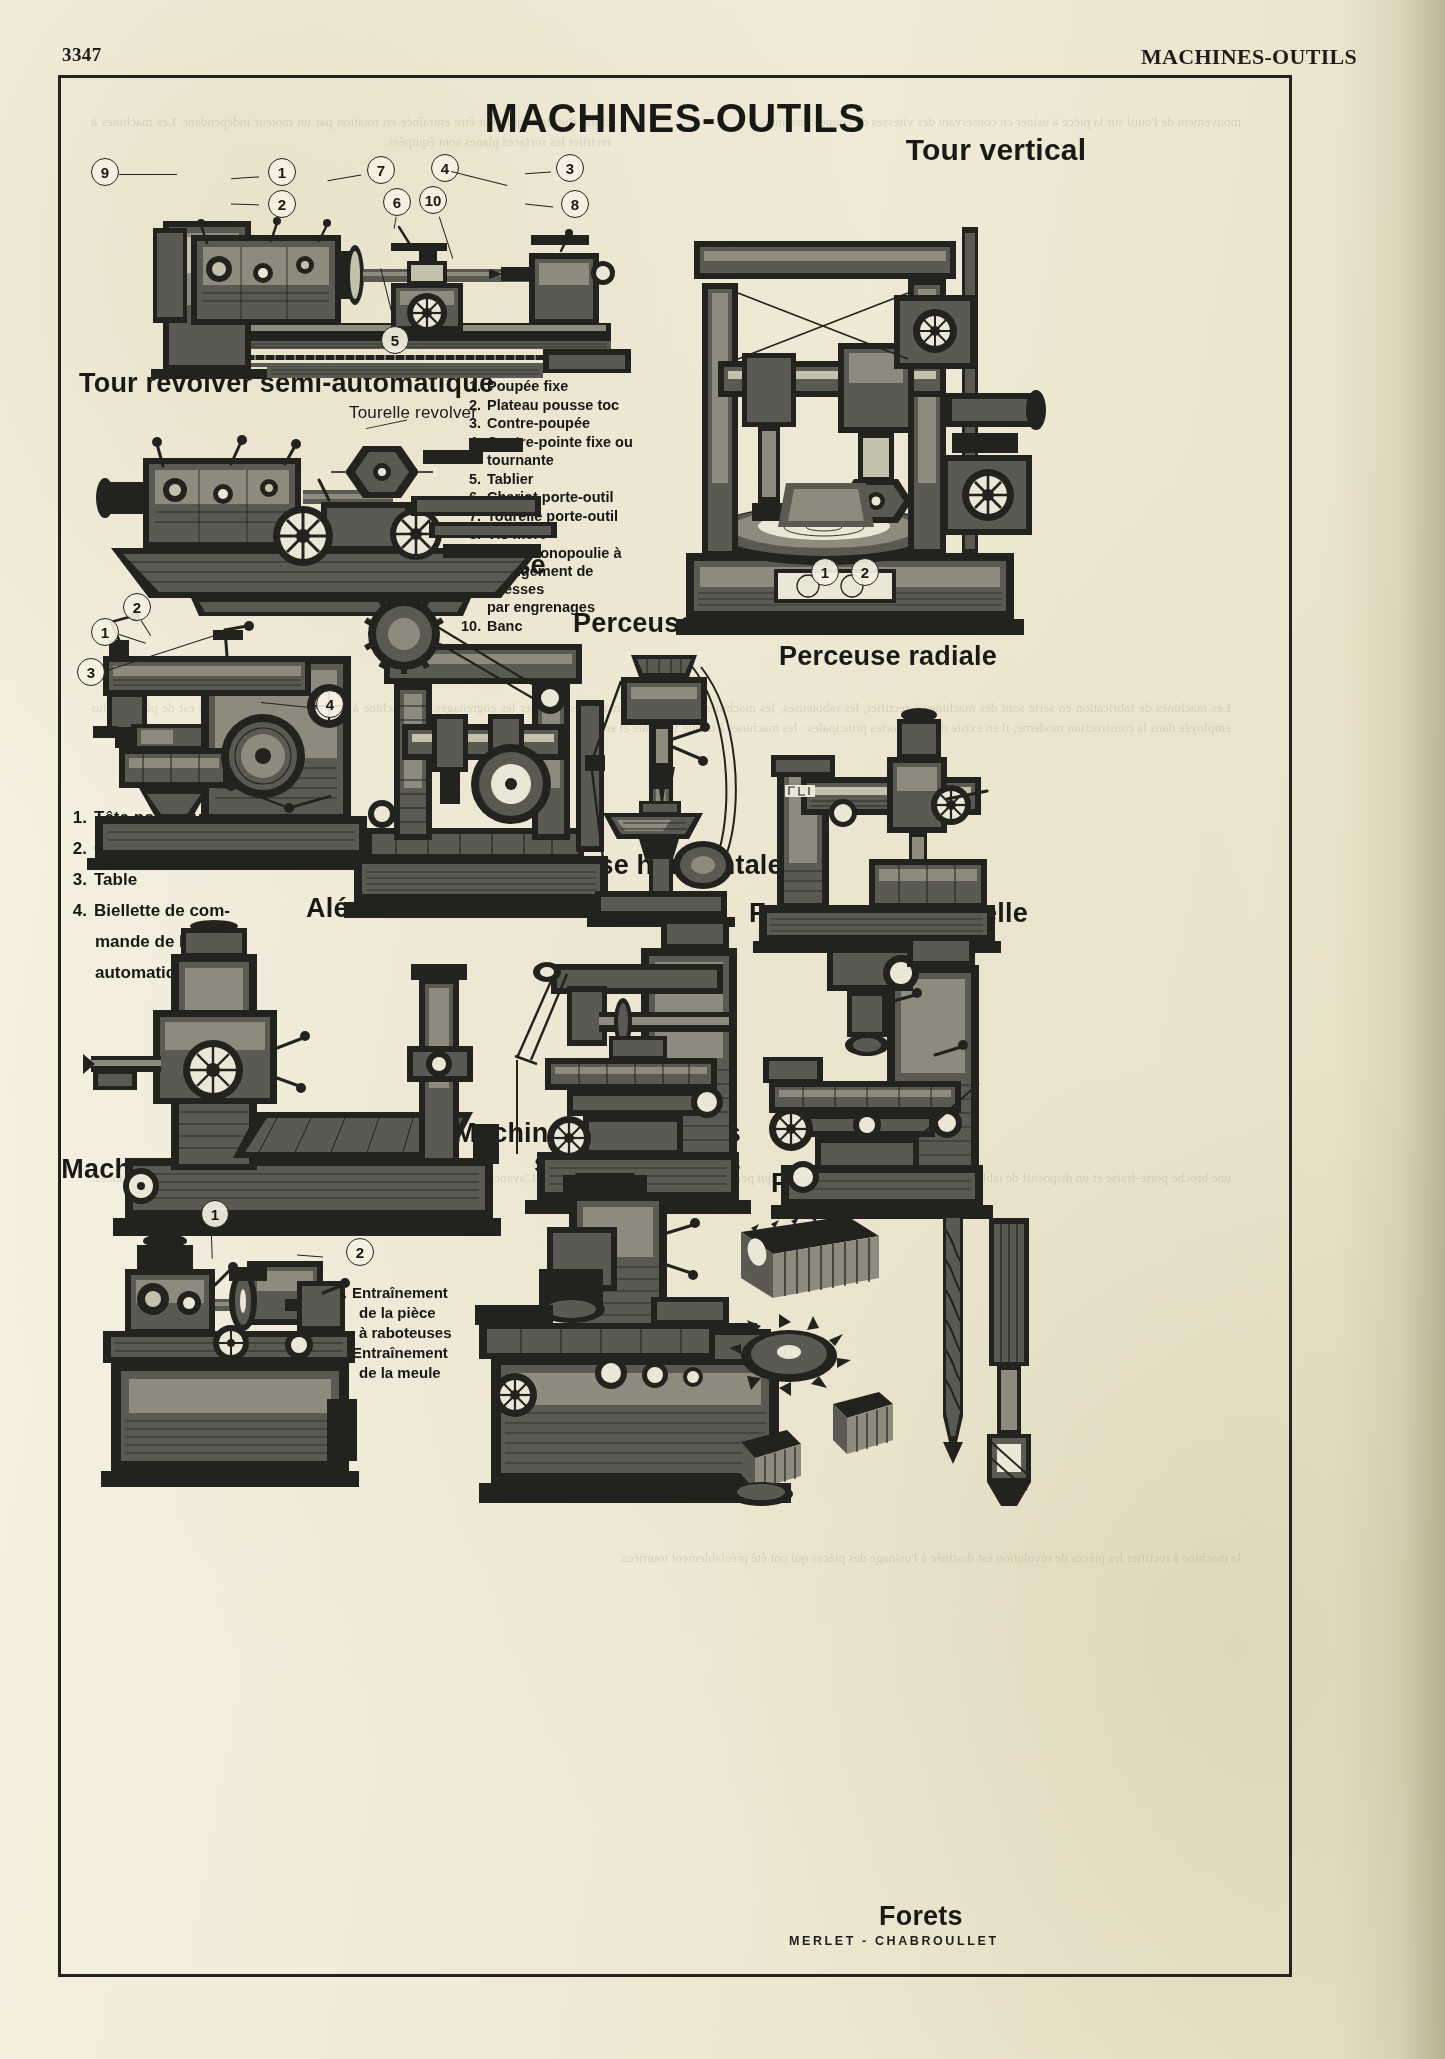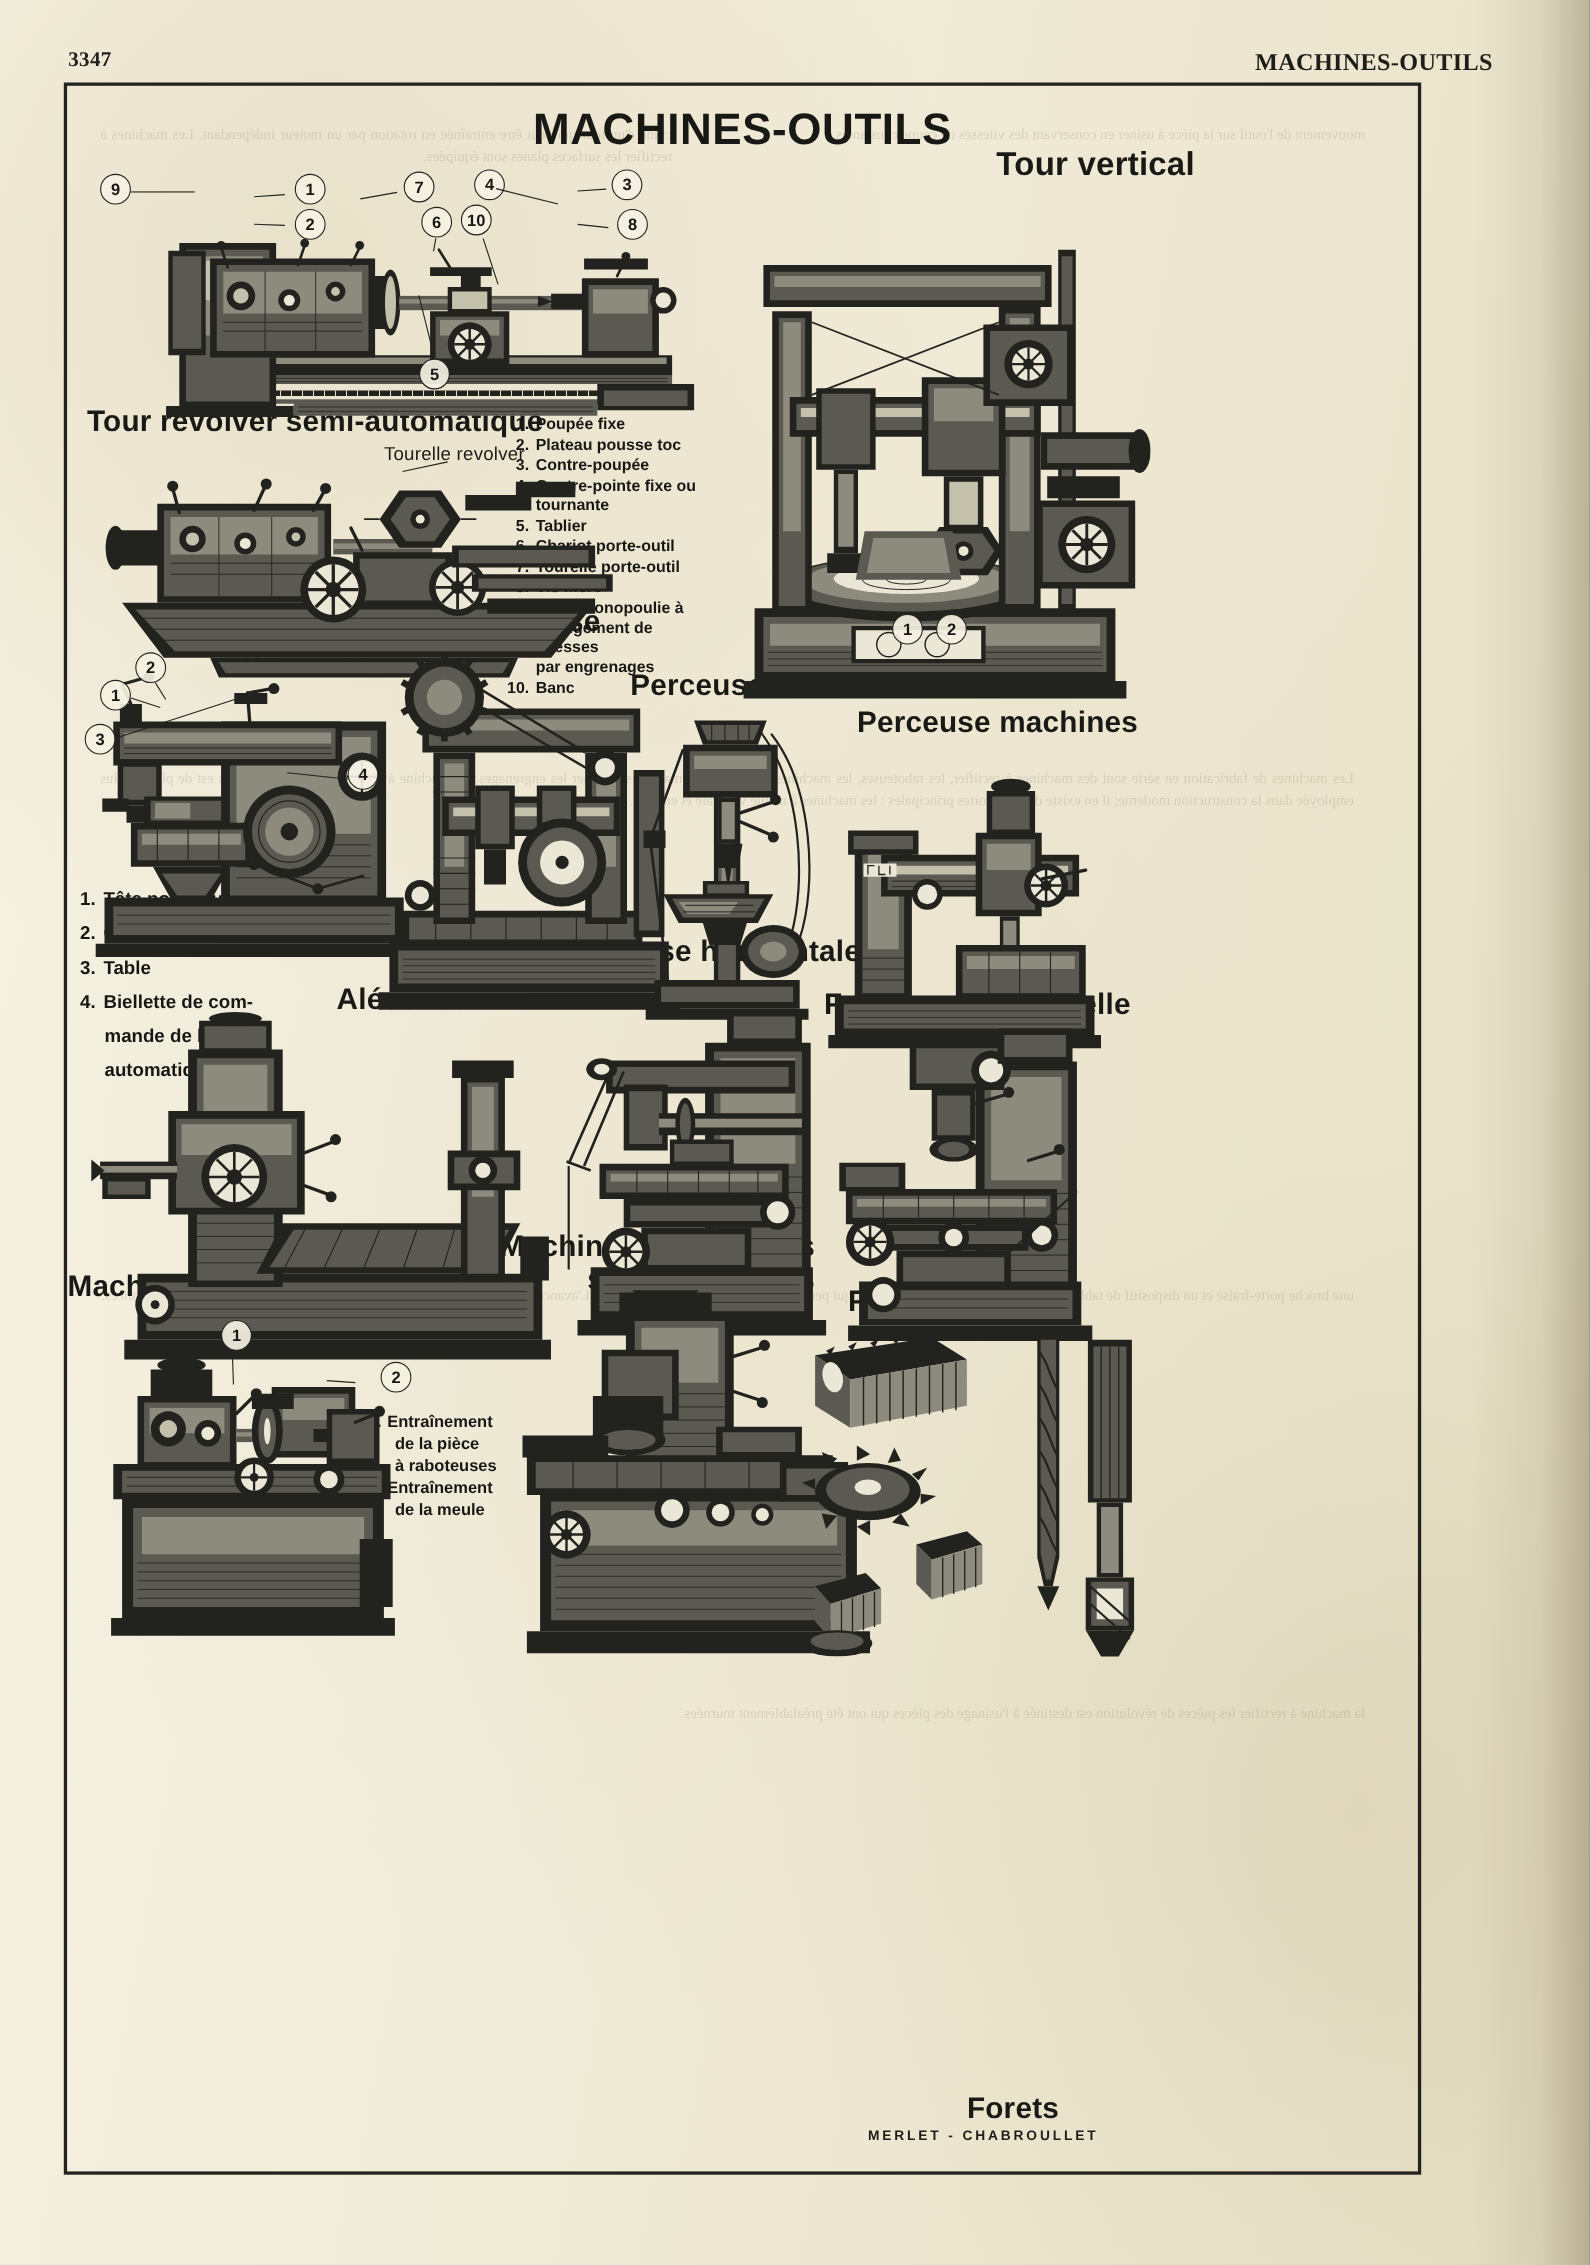--- a/index.html
+++ b/index.html
@@ -144,21 +144,21 @@
       <div class="ghost-col" style="left:30px;top:1090px;width:1140px;">une broche porte-fraise et un dispositif de table à mouvements croisés et en hauteur, qui permet le fraisage en bout et en roulant. L'avance de la table peut être automatique et commandée par la boîte des avances.</div>
       <div class="ghost-col" style="left:500px;top:1470px;width:680px;">la machine à rectifier les pièces de révolution est destinée à l'usinage des pièces qui ont été préalablement tournées.</div>
 
       <div class="plate-title">MACHINES-OUTILS</div>
 
       <div class="cap s30 c" style="left:700px;top:55px;width:470px;">Tour vertical</div>
       <div class="cap s27" style="left:18px;top:290px;">Tour revolver semi-automatique</div>
       <div class="cap s27" style="left:140px;top:495px;">Étau limeur</div>
       <div class="cap s27" style="left:345px;top:472px;">Raboteuse</div>
       <div class="cap s27" style="left:512px;top:530px;">Perceuse sensitive</div>
-      <div class="cap s27" style="left:718px;top:563px;">Perceuse machines</div>
+      <div class="cap s27" style="left:718px;top:563px;">Perceuse radiale</div>
       <div class="cap s27" style="left:245px;top:815px;">Aléseuse</div>
       <div class="cap s27" style="left:440px;top:772px;">Fraiseuse horizontale</div>
       <div class="cap s27" style="left:688px;top:820px;">Fraiseuse universelle</div>
       <div class="cap s27 r" style="left:0;top:1076px;width:380px;">Machine à rectifier les pièces de révolution</div>
       <div class="cap s27 r" style="left:380px;top:1040px;width:300px;">Machine à rectifier les surfaces planes</div>
       <div class="cap s27" style="left:710px;top:1090px;">Fraises</div>
       <div class="cap s27" style="left:818px;top:1823px;">Forets</div>
 
       <div class="inline-label" style="left:288px;top:325px;">Tourelle revolver</div>
 

